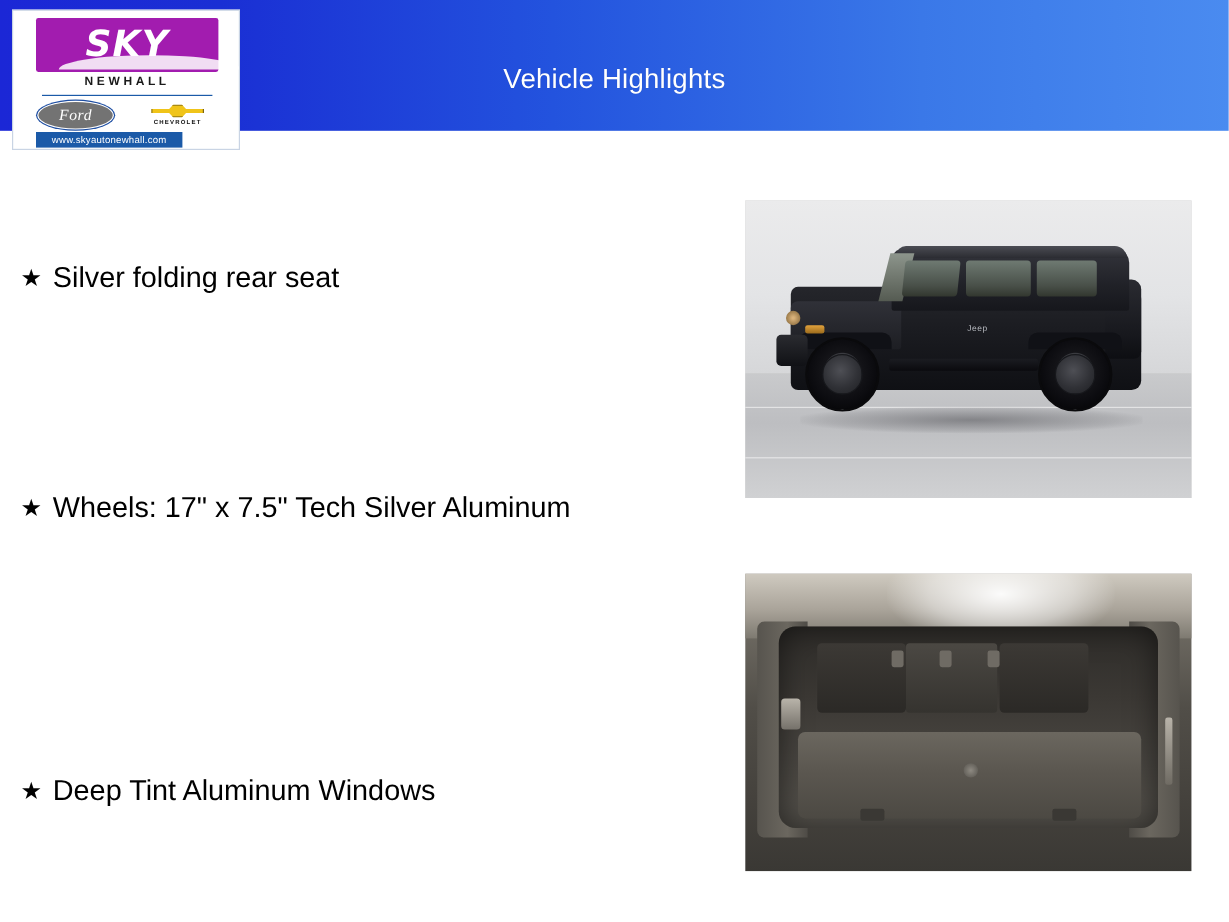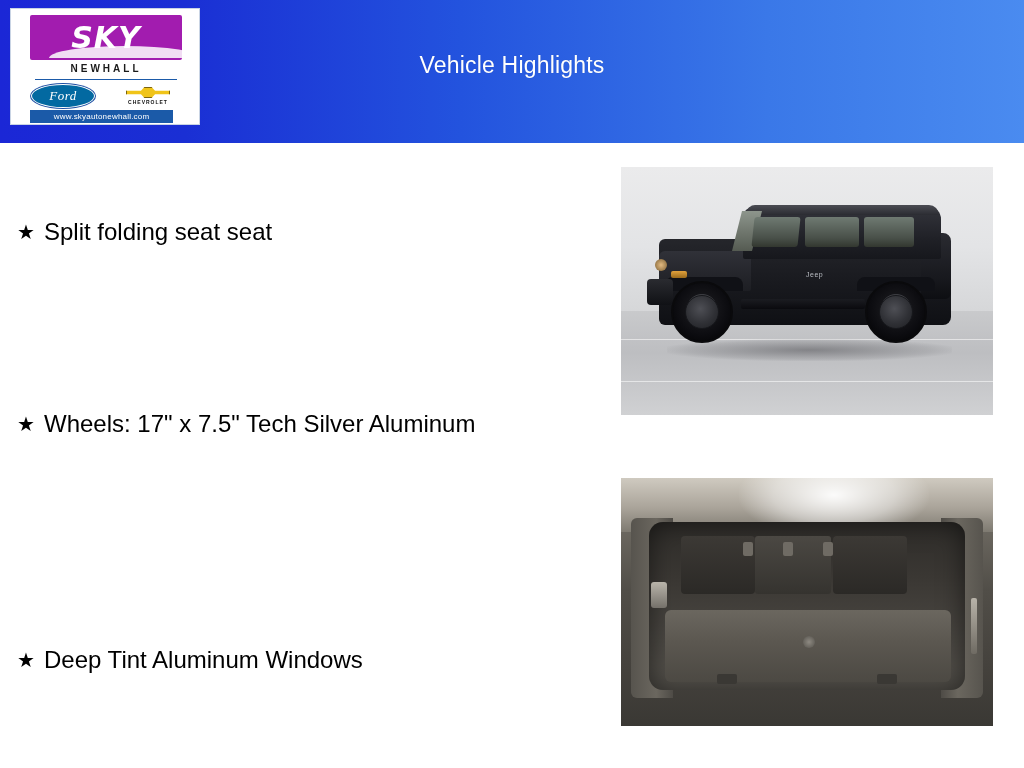--- a/index.html
+++ b/index.html
@@ -19,21 +19,21 @@
     height: 768px;
     background: #ffffff;
   }
 
   
   #header-banner {
     position: absolute;
     left: 0;
     top: 0;
     width: 1024px;
-    height: 143px;
+    height: 109px;
     background: linear-gradient(to right, #1b27d6 0%, #1a2fd4 18%, #2353de 45%, #3a78e8 75%, #4a8bf0 100%);
   }
   #header-title {
     position: absolute;
     left: 0;
     top: 0;
     width: 1024px;
     height: 131px;
     display: flex;
     align-items: center;
@@ -112,21 +112,21 @@
     top: 74px;
     width: 150px;
     height: 26px;
     display: flex;
     align-items: center;
     justify-content: space-between;
   }
   .brand-ford {
     width: 64px;
     height: 24px;
-    background: #0369a1;
+    background: #737373;
     border-radius: 50%/50%;
     border: 1.5px solid #ffffff;
     box-shadow: 0 0 0 1px #1f4fa3;
     display: flex;
     align-items: center;
     justify-content: center;
     color: #ffffff;
     font-family: "Liberation Serif", serif;
     font-style: italic;
     font-size: 13px;
@@ -151,21 +151,21 @@
     font-size: 5px;
     letter-spacing: 1px;
     color: #111;
     margin-top: 1px;
     font-weight: bold;
   }
   .logo-url {
     position: absolute;
     left: 19px;
     top: 101px;
-    width: 143px;
+    width: 122px;
     height: 13px;
     background: #1b5aa8;
     color: #ffffff;
     font-size: 8px;
     display: flex;
     align-items: center;
     justify-content: center;
     letter-spacing: 0.2px;
   }
 
@@ -457,21 +457,21 @@
         <div class="chevy-text">CHEVROLET</div>
       </div>
     </div>
     <div class="logo-url">www.skyautonewhall.com</div>
   </div>
 
   <div id="highlights-list">
 
     <div class="bullet-row" id="bullet-0">
       <span class="bullet-star">★</span>
-      <span class="bullet-text">Split folding seat seat</span>
+      <span class="bullet-text">Silver folding rear seat</span>
     </div>
 
     <div class="bullet-row" id="bullet-1">
       <span class="bullet-star">★</span>
       <span class="bullet-text">Wheels: 17" x 7.5" Tech Silver Aluminum</span>
     </div>
 
     <div class="bullet-row" id="bullet-2">
       <span class="bullet-star">★</span>
       <span class="bullet-text">Deep Tint Aluminum Windows</span>

